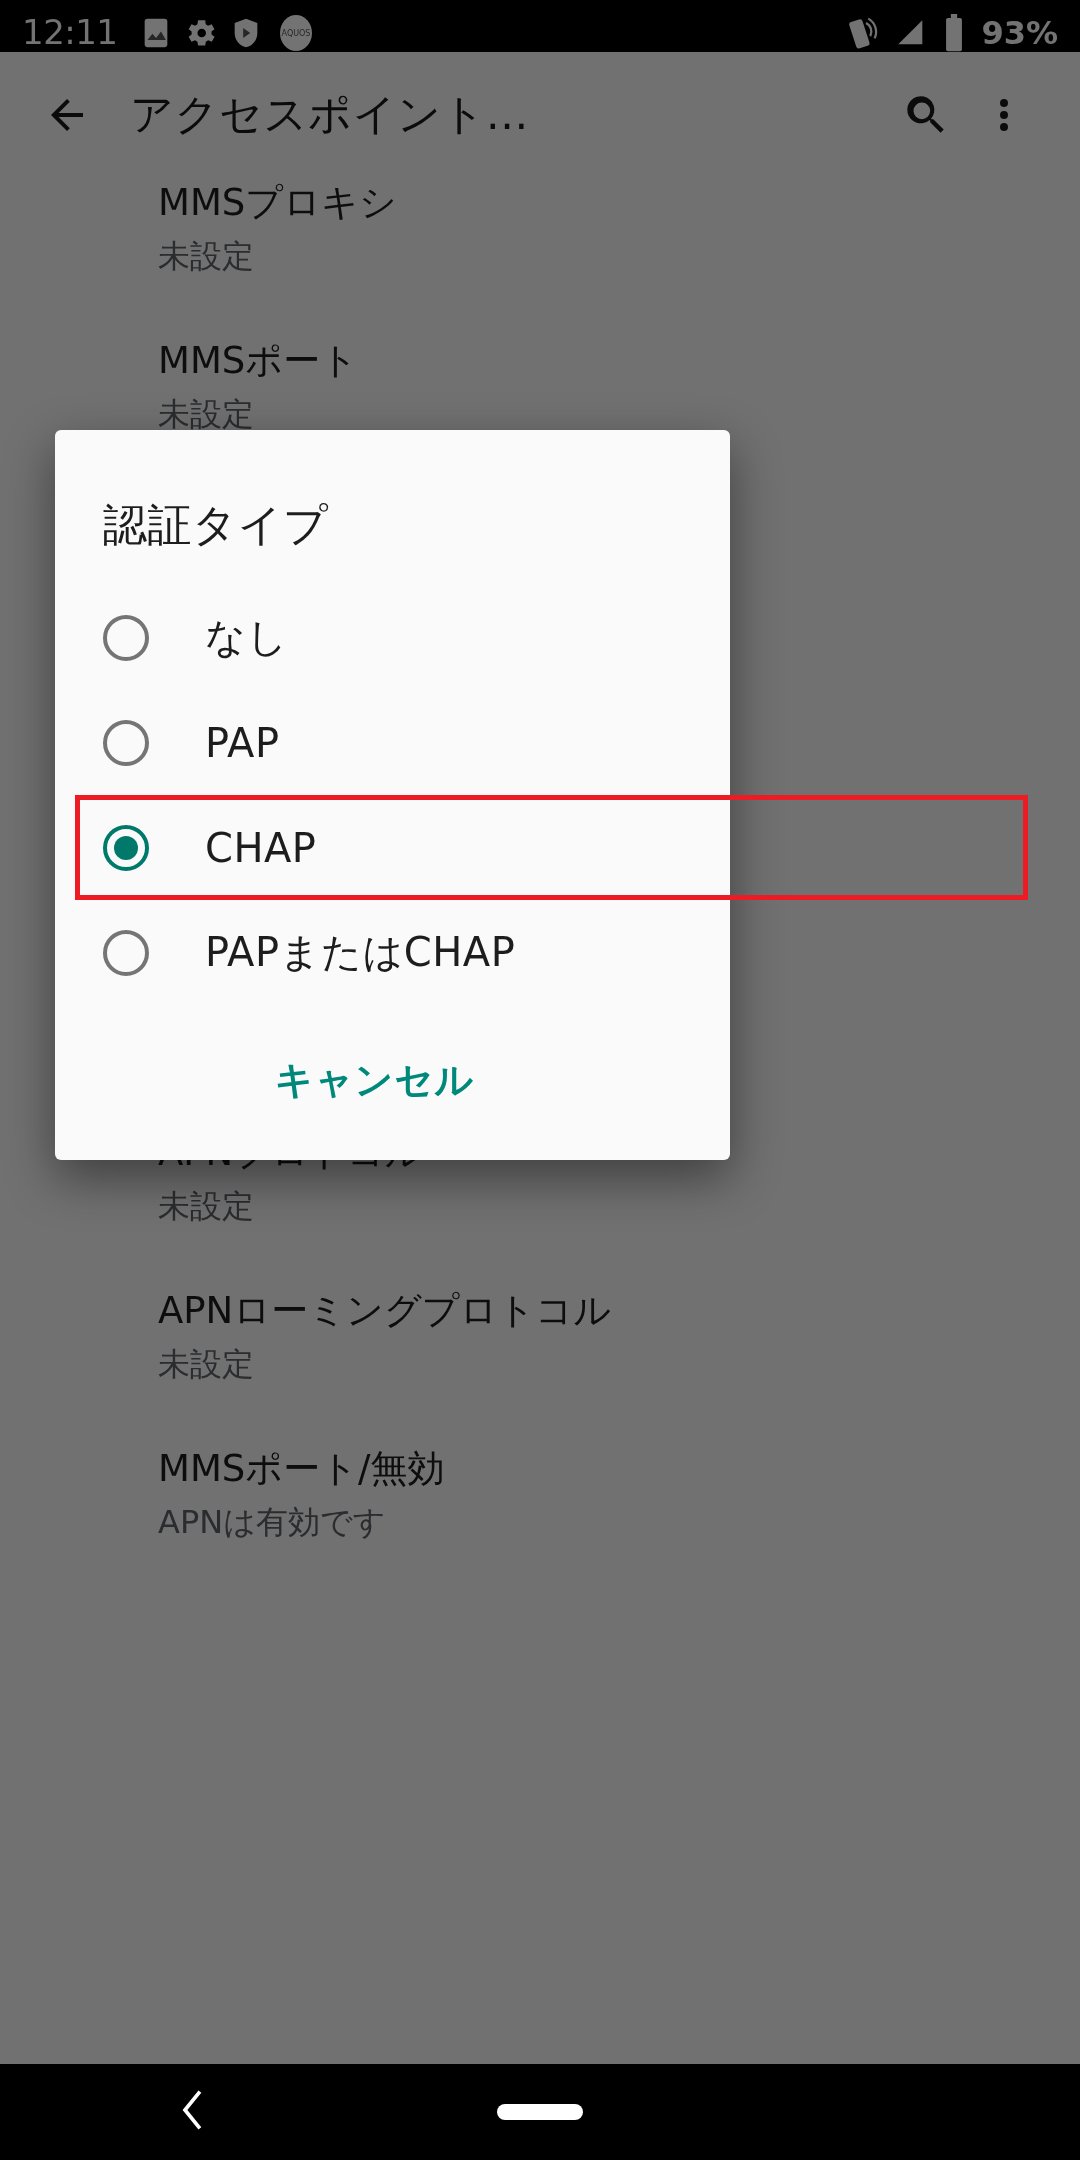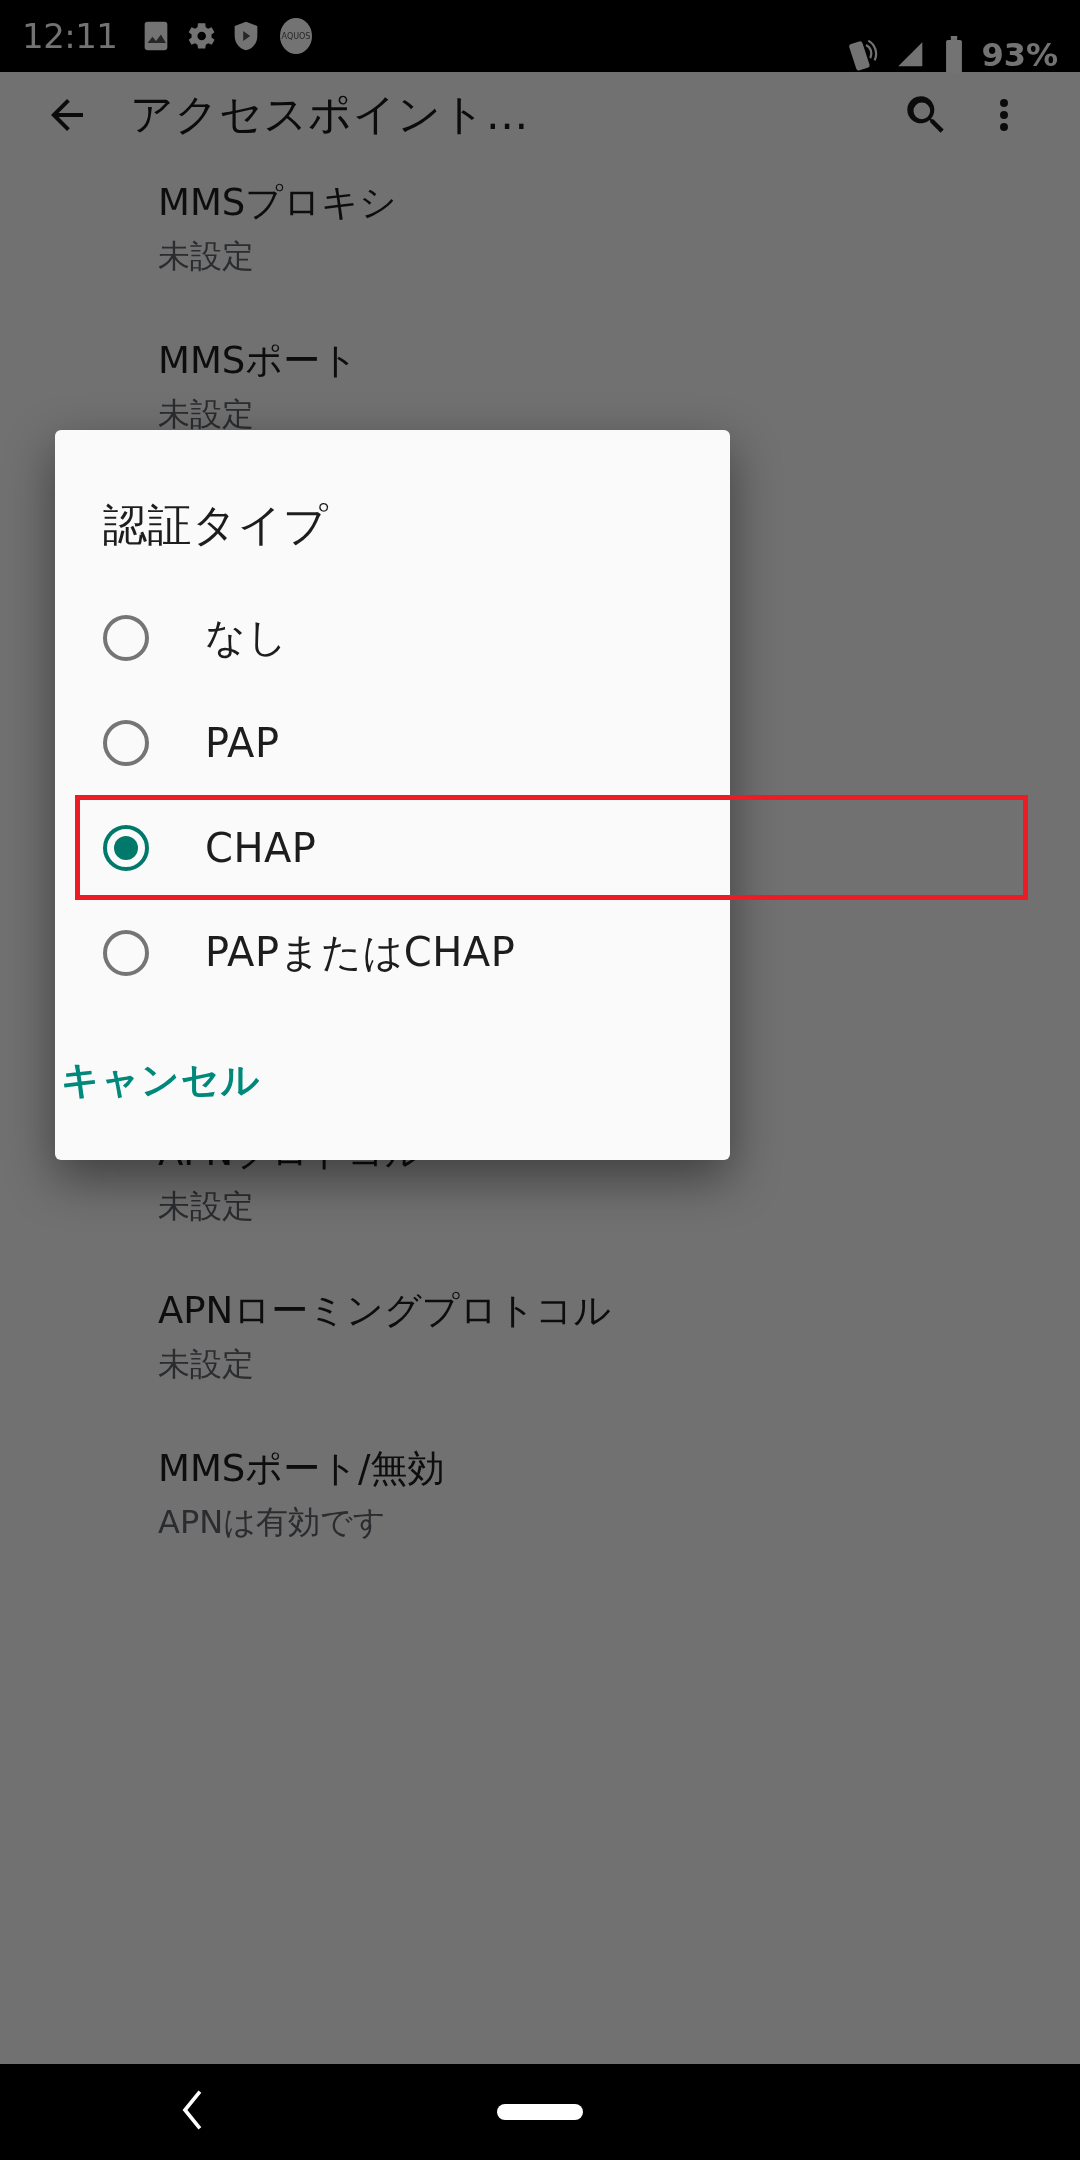--- a/index.html
+++ b/index.html
@@ -8,23 +8,23 @@
     font-family:"DejaVu Sans","Liberation Sans",sans-serif;
     background:#fafafa;
     position:relative;
     overflow:hidden;
   }
 
   
   #screen { position:absolute; inset:0; background:#fafafa; }
 
   #statusbar {
-    position:absolute; left:0; top:0; width:1080px; height:72px;
+    position:absolute; left:0; top:0; width:1080px; height:52px;
     background:#000; color:#fff;
-    display:flex; align-items:center;
+    display:flex; align-items:flex-end;
     padding:0 22px;
   }
   #statusbar .clock { font-size:34px; letter-spacing:-0.5px; font-weight:400; }
   #statusbar .sicons { display:flex; align-items:center; gap:11px; margin-left:22px; }
   #statusbar .right { margin-left:auto; display:flex; align-items:center; gap:14px;margin-top:37px; }
   #statusbar .batt-pct { font-size:32px; font-weight:700; margin-left:2px; }
   .sicon { display:inline-flex; align-items:center; justify-content:center; }
 
   #appbar {
     position:absolute; left:0; top:60px; width:1073px; height:110px;
@@ -81,21 +81,21 @@
   .radio-label { font-size:40px; color:#1d1d1d; margin-left:56px; letter-spacing:0.5px; }
 
   .hl-box {
     position:absolute;
     border:5px solid #ED1C24;
     left:20px; right:-298px; top:0px; bottom:0px;
     pointer-events:none;
   }
 
   #dialog .dactions {
-    display:flex; justify-content:flex-start;
+    display:flex; justify-content:center;
     padding:30px 36px 40px 0;
   }
   #dialog .cancel {
     font-size:38px; color:#00897B; font-weight:700; letter-spacing:1px;
     padding:14px 6px;
   }
 
   
   #navbar {
     position:absolute; left:0; bottom:0; width:1080px; height:96px;

